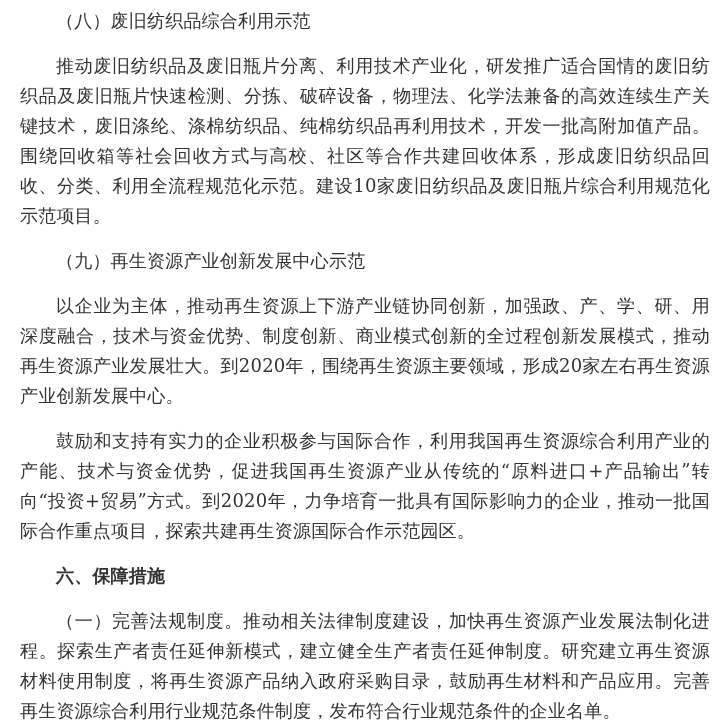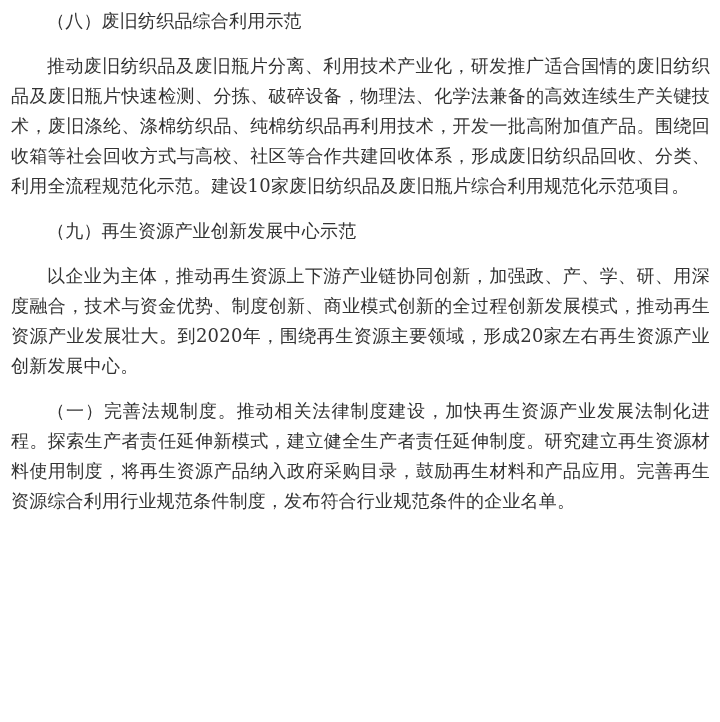--- a/index.html
+++ b/index.html
@@ -4,21 +4,21 @@
 <style>
   html, body {
     margin: 0;
     padding: 0;
     background: #ffffff;
   }
   .page {
     box-sizing: border-box;
     width: 720px;
     height: 722px;
-    padding: 6px 10px 0 11px;
+    padding: 6px 10px 0 20px;
     overflow: hidden;
     background: #ffffff;
     color: #333333;
     font-family: "DejaVu Serif", "Liberation Serif", serif;
     font-size: 18px;
     line-height: 30px;
   }
   .blk {
     margin: 15px 0;
     text-indent: 2em;
@@ -44,16 +44,18 @@
 <div class="page">
   <p class="blk section-heading">（八）废旧纺织品综合利用示范</p>
 
   <p class="blk body-paragraph">推动废旧纺织品及废旧瓶片分离、利用技术产业化，研发推广适合国情的废旧纺织品及废旧瓶片快速检测、分拣、破碎设备，物理法、化学法兼备的高效连续生产关键技术，废旧涤纶、涤棉纺织品、纯棉纺织品再利用技术，开发一批高附加值产品。围绕回收箱等社会回收方式与高校、社区等合作共建回收体系，形成废旧纺织品回收、分类、利用全流程规范化示范。建设10家废旧纺织品及废旧瓶片综合利用规范化示范项目。</p>
 
   <p class="blk section-heading">（九）再生资源产业创新发展中心示范</p>
 
   <p class="blk body-paragraph">以企业为主体，推动再生资源上下游产业链协同创新，加强政、产、学、研、用深度融合，技术与资金优势、制度创新、商业模式创新的全过程创新发展模式，推动再生资源产业发展壮大。到2020年，围绕再生资源主要领域，形成20家左右再生资源产业创新发展中心。</p>
 
 
+  <p class="blk body-paragraph">鼓励和支持有实力的企业积极参与国际合作，利用我国再生资源综合利用产业的产能、技术与资金优势，促进我国再生资源产业从传统的“原料进口+产品输出”转向“投资+贸易”方式。到2020年，力争培育一批具有国际影响力的企业，推动一批国际合作重点项目，探索共建再生资源国际合作示范园区。</p>
 
+  <p class="blk chapter-heading">六、保障措施</p>
 
   <p class="blk body-paragraph">（一）完善法规制度。推动相关法律制度建设，加快再生资源产业发展法制化进程。探索生产者责任延伸新模式，建立健全生产者责任延伸制度。研究建立再生资源材料使用制度，将再生资源产品纳入政府采购目录，鼓励再生材料和产品应用。完善再生资源综合利用行业规范条件制度，发布符合行业规范条件的企业名单。</p>
 </div>
 
 </body></html>

